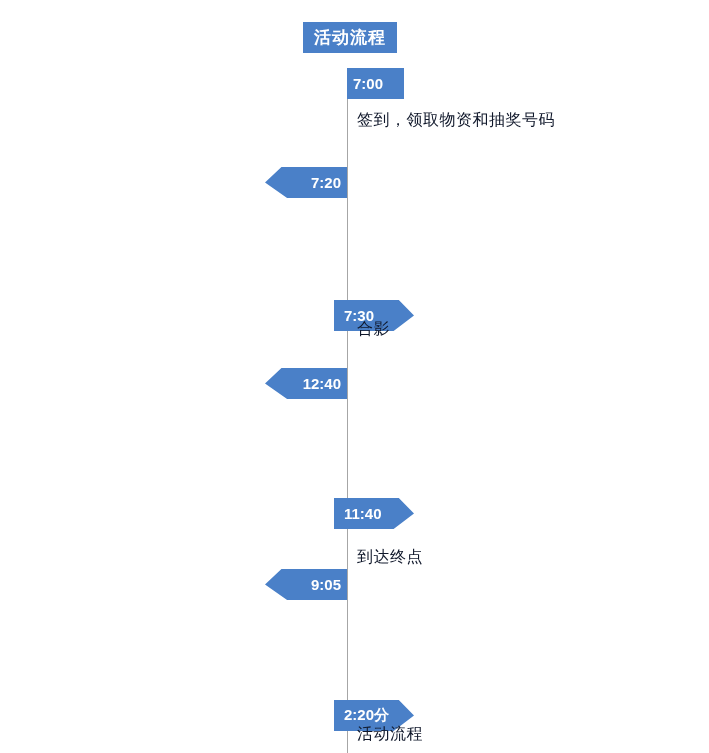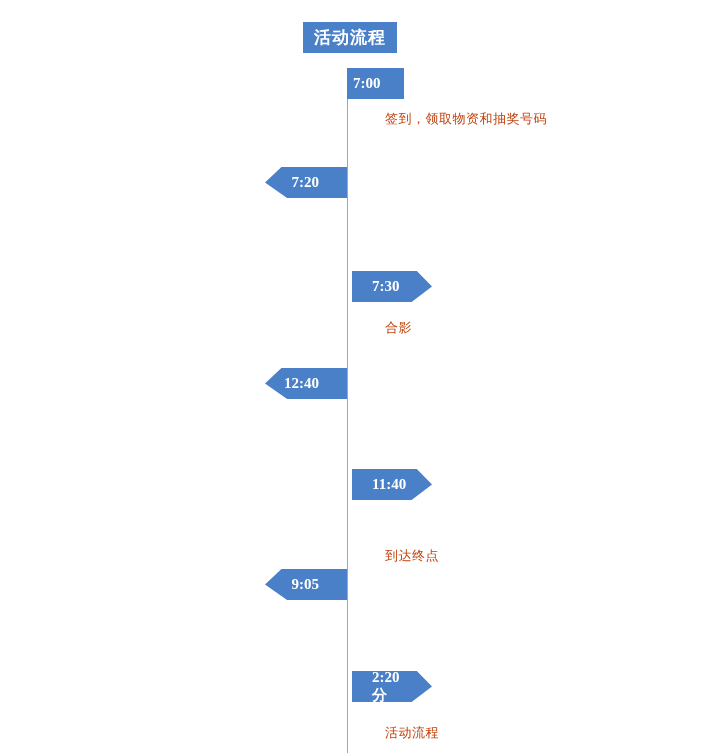--- a/index.html
+++ b/index.html
@@ -11,21 +11,20 @@
     height: 753px;
     background: #ffffff;
     font-family: "Liberation Sans", "DejaVu Sans", sans-serif;
     overflow: hidden;
   }
 
   #canvas {
     position: relative;
     width: 676px;
     height: 753px;
-    font-family: Liberation Serif, serif;
   }
 
   
   .title-box {
     position: absolute;
     left: 303px;
     top: 22px;
     width: 94px;
     height: 31px;
     background: #4a80c8;
@@ -69,46 +68,46 @@
   
   .marker.plain {
     left: 347px;
     width: 57px;
     padding-left: 6px;
     justify-content: flex-start;
   }
 
   
   .marker.right {
-    left: 352px;
+    left: 334px;
     width: 80px;
-    padding-left: 20px;
+    padding-left: 10px;
     padding-right: 24px;
     justify-content: flex-start;
     clip-path: polygon(0 0, 56px 0, 56px -9px, 100% 50%, 56px 109%, 56px 100%, 0 100%);
+    margin-top: 29px;
   }
 
   
   .marker.left {
     left: 265px;
     width: 82px;
-    padding-right: 28px;
+    padding-right: 6px;
     padding-left: 24px;
     justify-content: flex-end;
     clip-path: polygon(100% 0, 26px 0, 26px -9px, 0 50%, 26px 109%, 26px 100%, 100% 100%);
     text-align: right;
   }
 
   .desc {
     position: absolute;
-    font-size: 13px;
-    color: #c2410c;
+    font-size: 16px;
+    color: #0f172a;
     white-space: nowrap;
     letter-spacing: 0.5px;
-    margin-left: 28px;
   }
   .desc.right-side { left: 357px; }
 </style>
 </head>
 <body>
 
 <div id="canvas">
 
   <div class="title-box">活动流程</div>
 

